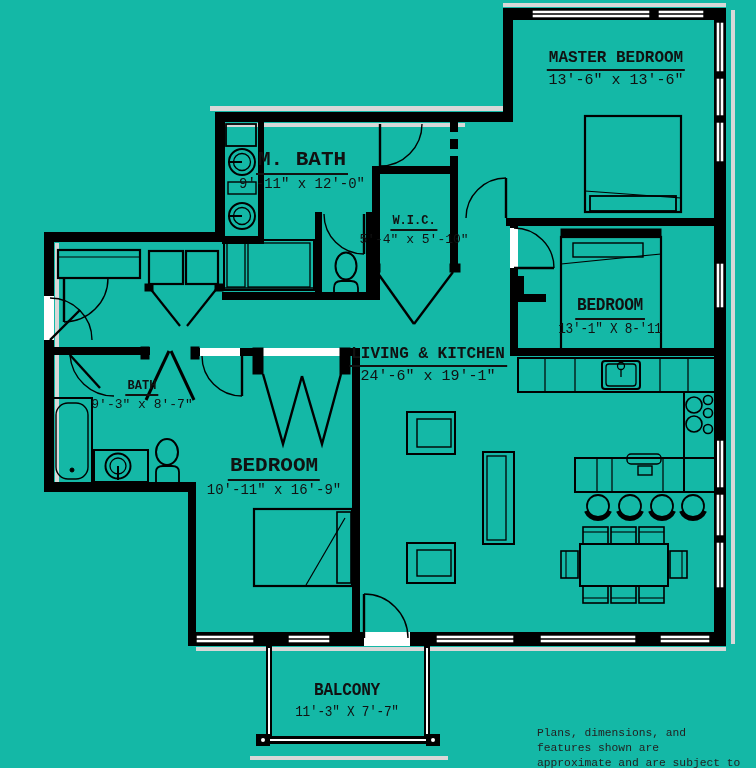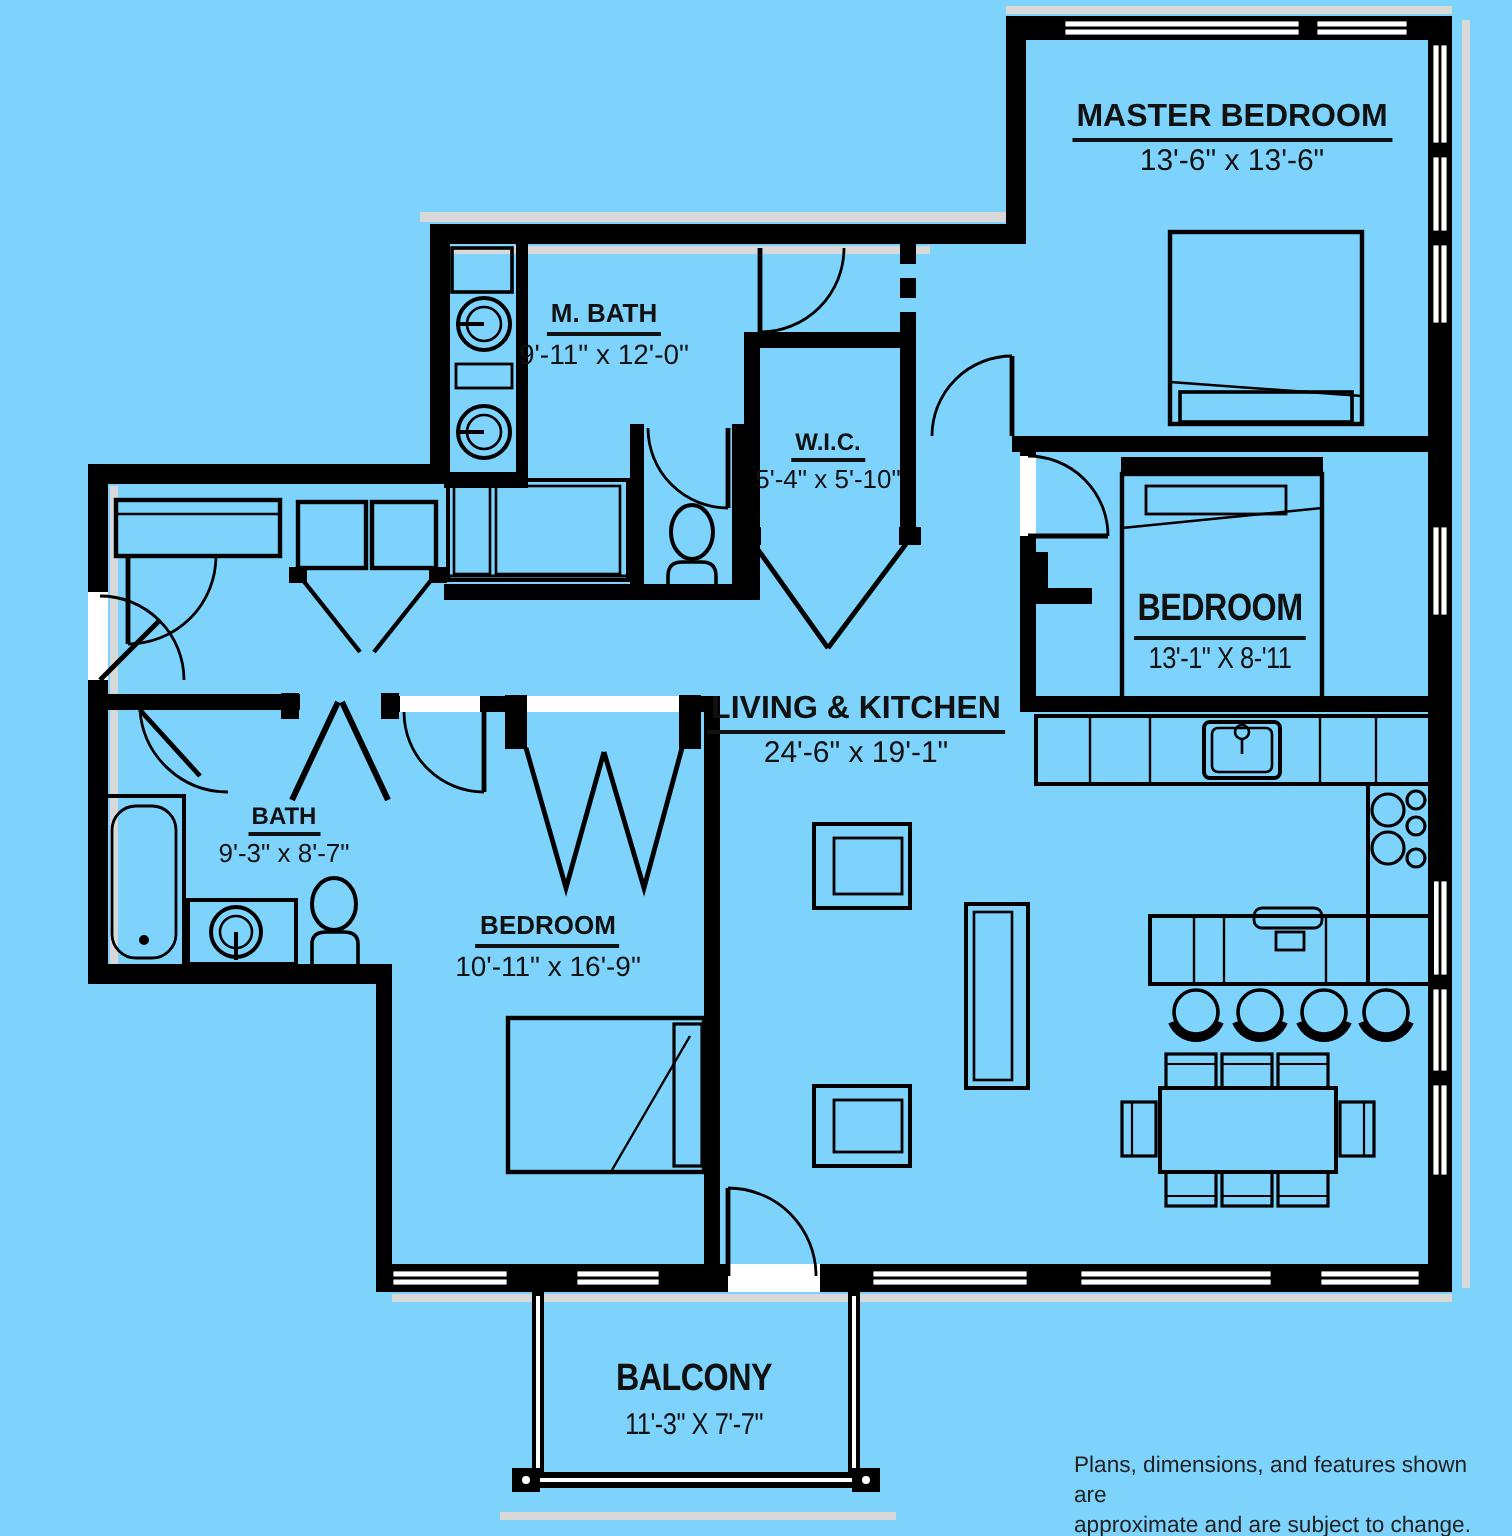--- a/index.html
+++ b/index.html
@@ -1,25 +1,25 @@
 <!DOCTYPE html>
 <html><head>
 <meta charset="utf-8">
 <title>Floor Plan</title>
 <style>
   html,body{margin:0;padding:0;background:#ffffff;}
-  .stage{position:relative;width:756px;height:768px;background:#7dd3fc;overflow:hidden;
-         font-family:Liberation Sans, sans-serif;}
+  .stage{position:relative;width:756px;height:768px;background:#14b8a6;overflow:hidden;
+         font-family:Liberation Mono, monospace;}
   .stage svg{position:absolute;left:0;top:0;}
   .room-label{position:absolute;transform:translateX(-50%);text-align:center;color:#111;
               line-height:1.2;white-space:nowrap;z-index:5;}
   .room-label .rname{font-weight:bold;display:inline-block;border-bottom:2px solid #111;padding:0 2px 1px;}
   .room-label .rdims{display:block;font-weight:normal;margin-top:1px;}
   .lg .rname{font-size:16px;} .lg .rdims{font-size:15px;}
-  .md .rname{font-size:13px;} .md .rdims{font-size:14px;}
+  .md .rname{font-size:21px;} .md .rdims{font-size:14px;}
   .sm .rname{font-size:12px;} .sm .rdims{font-size:13px;}
   .cond{transform:translateX(-50%) scaleX(.85);letter-spacing:-.3px;}
   .cond .rname{font-size:19px;} .cond .rdims{font-size:15px;}
   .nound .rname{border-bottom:none;}
   .disclaimer{position:absolute;left:537px;top:726px;width:205px;font-size:11.3px;
               color:#222;line-height:1.32;z-index:5;text-align:left;}
   .disclaimer span{display:block;}
 </style>
 </head>
 <body>
@@ -302,21 +302,21 @@
     <span class="rdims">5'-4" x 5'-10"</span>
   </div>
   <div class="room-label cond" style="left:610px;top:294px;">
     <span class="rname">BEDROOM</span>
     <span class="rdims">13'-1" X 8-'11</span>
   </div>
   <div class="room-label lg" style="left:428px;top:345px;text-align:center;">
     <span class="rname">LIVING &amp; KITCHEN</span>
     <span class="rdims">24'-6" x 19'-1"</span>
   </div>
-  <div class="room-label sm" style="left:142px;top:398px;">
+  <div class="room-label sm" style="left:142px;top:376px;">
     <span class="rname">BATH</span>
     <span class="rdims">9'-3" x 8'-7"</span>
   </div>
   <div class="room-label md" style="left:274px;top:453px;">
     <span class="rname">BEDROOM</span>
     <span class="rdims">10'-11" x 16'-9"</span>
   </div>
   <div class="room-label cond nound" style="left:347px;top:679px;">
     <span class="rname">BALCONY</span>
     <span class="rdims">11'-3" X 7'-7"</span>

